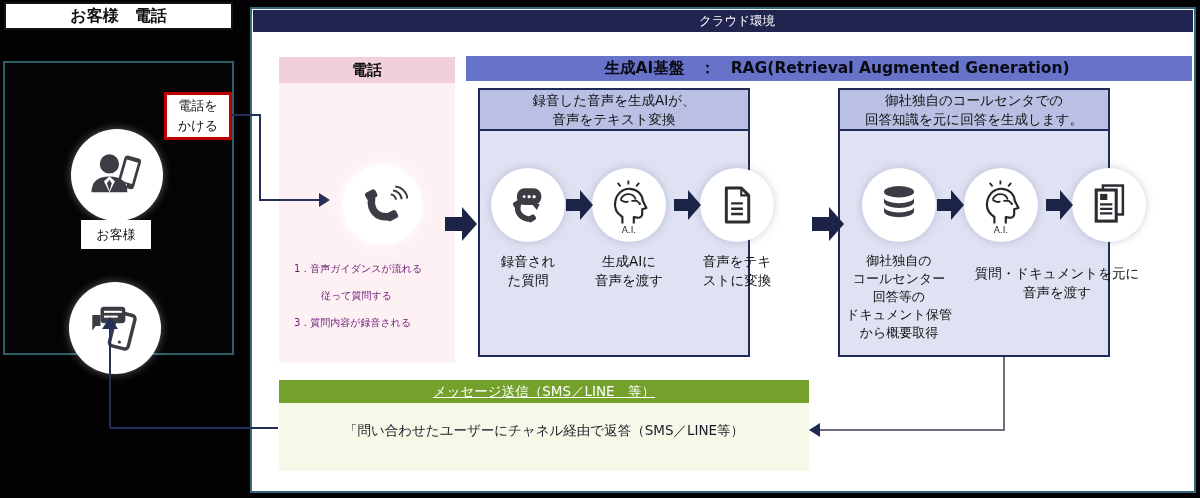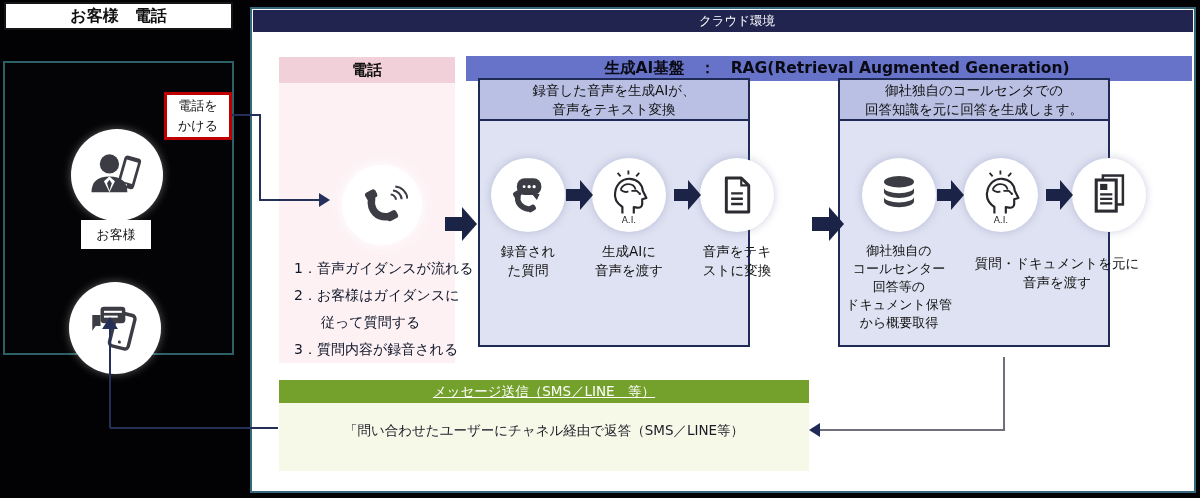--- a/index.html
+++ b/index.html
@@ -23,25 +23,25 @@
   .arr-u { position:absolute; width:0; height:0; border-left:8px solid transparent; border-right:8px solid transparent; border-bottom:12px solid #243057; z-index:4; }
 
   
   .cloud { position:absolute; left:250px; top:7px; width:946px; height:486px; background:#fff; border:2px solid #36677c; }
   .cloud-hd { position:absolute; left:1px; top:1px; width:940px; height:22px; background:#20244f; color:#fff; font-size:12.5px; display:flex; align-items:center; justify-content:center;padding-left:28px; }
 
   .phone-sec { position:absolute; left:27px; top:48px; width:176px; }
   .phone-hd { height:26px; background:#f2d0d9; display:flex; align-items:center; justify-content:center; font-size:15px; font-weight:bold; color:#111; }
   .phone-bd { position:relative; height:280px; background:#fdf1f4; }
   .c-handset { left:63px; top:82px; width:80px; height:80px; box-shadow:0 0 16px rgba(255,255,255,.95); }
-  .steps { position:absolute; left:15px; top:172px; font-size:14px; color:#0f172a; line-height:27px; white-space:nowrap; }
+  .steps { position:absolute; left:15px; top:172px; font-size:10px; color:#701a75; line-height:27px; white-space:nowrap; }
   .steps .indent { padding-left:27px; }
 
   .rag-hd { position:absolute; left:214px; top:47px; width:726px; height:25px; background:#6673c8; color:#0a0a14; font-weight:bold; font-size:15.5px; display:flex; align-items:center; justify-content:center;padding-left:16px; }
-  .subbox { position:absolute; top:69px; width:272px; height:269px; border:2px solid #1f2a56; }
+  .subbox { position:absolute; top:79px; width:272px; height:269px; border:2px solid #1f2a56; }
   .sb1 { left:226px; } .sb2 { left:586px; }
   .sb-hd { height:41px; background:#b9c0e4; border-bottom:2px solid #1f2a56; display:flex; align-items:center; justify-content:center; text-align:center; font-size:13.5px; color:#111; white-space:pre-line; line-height:1.4; }
   .sb-bd { position:relative; height:224px; background:#dfe2f2; }
   .ic { position:absolute; width:74px; height:74px; top:37px; background:#fff; border-radius:50%; display:flex; align-items:center; justify-content:center; box-shadow:0 0 9px rgba(110,115,160,.35); }
   .ai-sub { position:absolute; bottom:7px; left:0; width:100%; text-align:center; font-size:9px; color:#26262c; }
   .lbl { position:absolute; text-align:center; font-size:13.5px; color:#111; white-space:pre-line; line-height:1.38; }
 
   
   .barrow { position:absolute; z-index:3; }
   .barrow .sh { position:absolute; background:#1b2347; }
@@ -125,21 +125,20 @@
               <rect x="16" y="20" width="20" height="15" rx="5" fill="#3c3c44" transform="rotate(-28 26 27)"></rect>
               <rect x="52" y="56" width="20" height="15" rx="5" fill="#3c3c44" transform="rotate(-28 62 63)"></rect>
               <path d="M60 27 a9 9 0 0 1 9 9" fill="none" stroke="#3c3c44" stroke-width="3.5"></path>
               <path d="M64 20 a16 16 0 0 1 15 15" fill="none" stroke="#3c3c44" stroke-width="3.5"></path>
               <path d="M68 13 a23 23 0 0 1 21 21" fill="none" stroke="#3c3c44" stroke-width="3.5"></path>
             </svg>
           </span>
         </div>
         <div class="steps">
           <div>1．音声ガイダンスが流れる</div>
-          <div>2．お客様はガイダンスに</div>
           <div class="indent">従って質問する</div>
           <div>3．質問内容が録音される</div>
         </div>
       </div>
     </div>
 
     <div class="rag-hd">生成AI基盤　：　RAG(Retrieval Augmented Generation)</div>
 
     <div class="subbox sb1">
       <div class="sb-hd">録音した音声を生成AIが、

